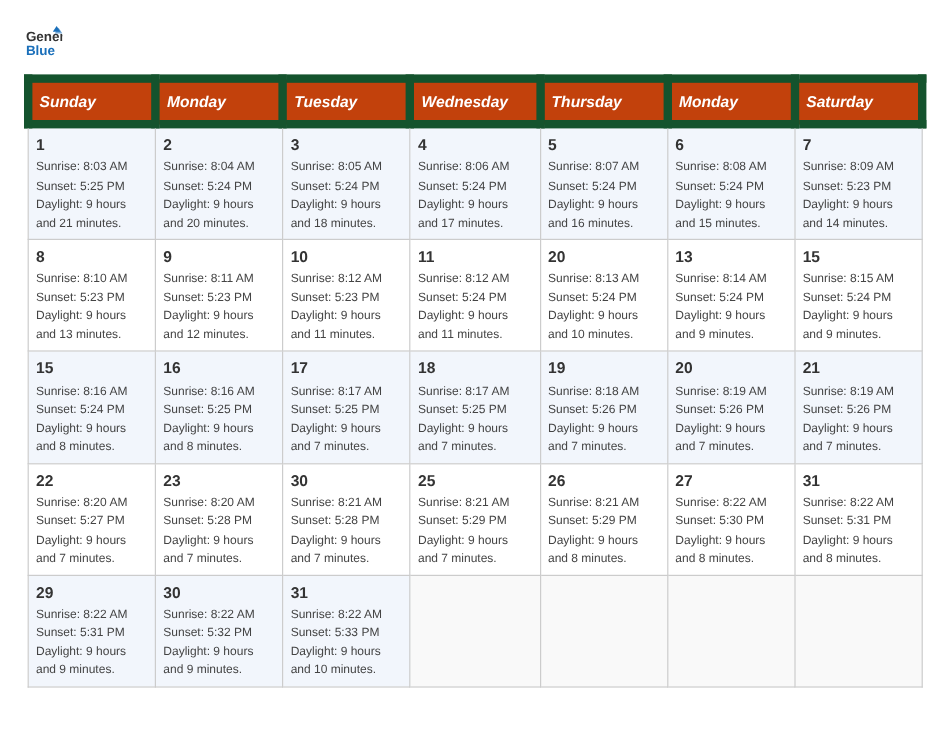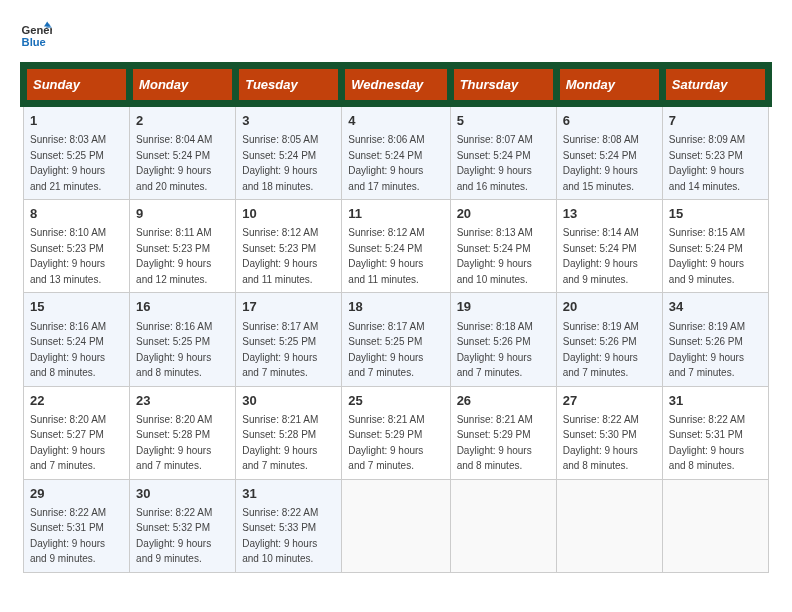--- a/index.html
+++ b/index.html
@@ -127,21 +127,21 @@
         <td><span class="day-num">13</span><span class="day-info">Sunrise: 8:14 AM<br>Sunset: 5:24 PM<br>Daylight: 9 hours<br>and 9 minutes.</span></td>
         <td><span class="day-num">15</span><span class="day-info">Sunrise: 8:15 AM<br>Sunset: 5:24 PM<br>Daylight: 9 hours<br>and 9 minutes.</span></td>
       </tr>
       <tr>
         <td><span class="day-num">15</span><span class="day-info">Sunrise: 8:16 AM<br>Sunset: 5:24 PM<br>Daylight: 9 hours<br>and 8 minutes.</span></td>
         <td><span class="day-num">16</span><span class="day-info">Sunrise: 8:16 AM<br>Sunset: 5:25 PM<br>Daylight: 9 hours<br>and 8 minutes.</span></td>
         <td><span class="day-num">17</span><span class="day-info">Sunrise: 8:17 AM<br>Sunset: 5:25 PM<br>Daylight: 9 hours<br>and 7 minutes.</span></td>
         <td><span class="day-num">18</span><span class="day-info">Sunrise: 8:17 AM<br>Sunset: 5:25 PM<br>Daylight: 9 hours<br>and 7 minutes.</span></td>
         <td><span class="day-num">19</span><span class="day-info">Sunrise: 8:18 AM<br>Sunset: 5:26 PM<br>Daylight: 9 hours<br>and 7 minutes.</span></td>
         <td><span class="day-num">20</span><span class="day-info">Sunrise: 8:19 AM<br>Sunset: 5:26 PM<br>Daylight: 9 hours<br>and 7 minutes.</span></td>
-        <td><span class="day-num">34</span><span class="day-info">Sunrise: 8:19 AM<br>Sunset: 5:26 PM<br>Daylight: 9 hours<br>and 7 minutes.</span></td>
+        <td><span class="day-num">21</span><span class="day-info">Sunrise: 8:19 AM<br>Sunset: 5:26 PM<br>Daylight: 9 hours<br>and 7 minutes.</span></td>
       </tr>
       <tr>
         <td><span class="day-num">22</span><span class="day-info">Sunrise: 8:20 AM<br>Sunset: 5:27 PM<br>Daylight: 9 hours<br>and 7 minutes.</span></td>
         <td><span class="day-num">23</span><span class="day-info">Sunrise: 8:20 AM<br>Sunset: 5:28 PM<br>Daylight: 9 hours<br>and 7 minutes.</span></td>
         <td><span class="day-num">30</span><span class="day-info">Sunrise: 8:21 AM<br>Sunset: 5:28 PM<br>Daylight: 9 hours<br>and 7 minutes.</span></td>
         <td><span class="day-num">25</span><span class="day-info">Sunrise: 8:21 AM<br>Sunset: 5:29 PM<br>Daylight: 9 hours<br>and 7 minutes.</span></td>
         <td><span class="day-num">26</span><span class="day-info">Sunrise: 8:21 AM<br>Sunset: 5:29 PM<br>Daylight: 9 hours<br>and 8 minutes.</span></td>
         <td><span class="day-num">27</span><span class="day-info">Sunrise: 8:22 AM<br>Sunset: 5:30 PM<br>Daylight: 9 hours<br>and 8 minutes.</span></td>
         <td><span class="day-num">31</span><span class="day-info">Sunrise: 8:22 AM<br>Sunset: 5:31 PM<br>Daylight: 9 hours<br>and 8 minutes.</span></td>
       </tr>

